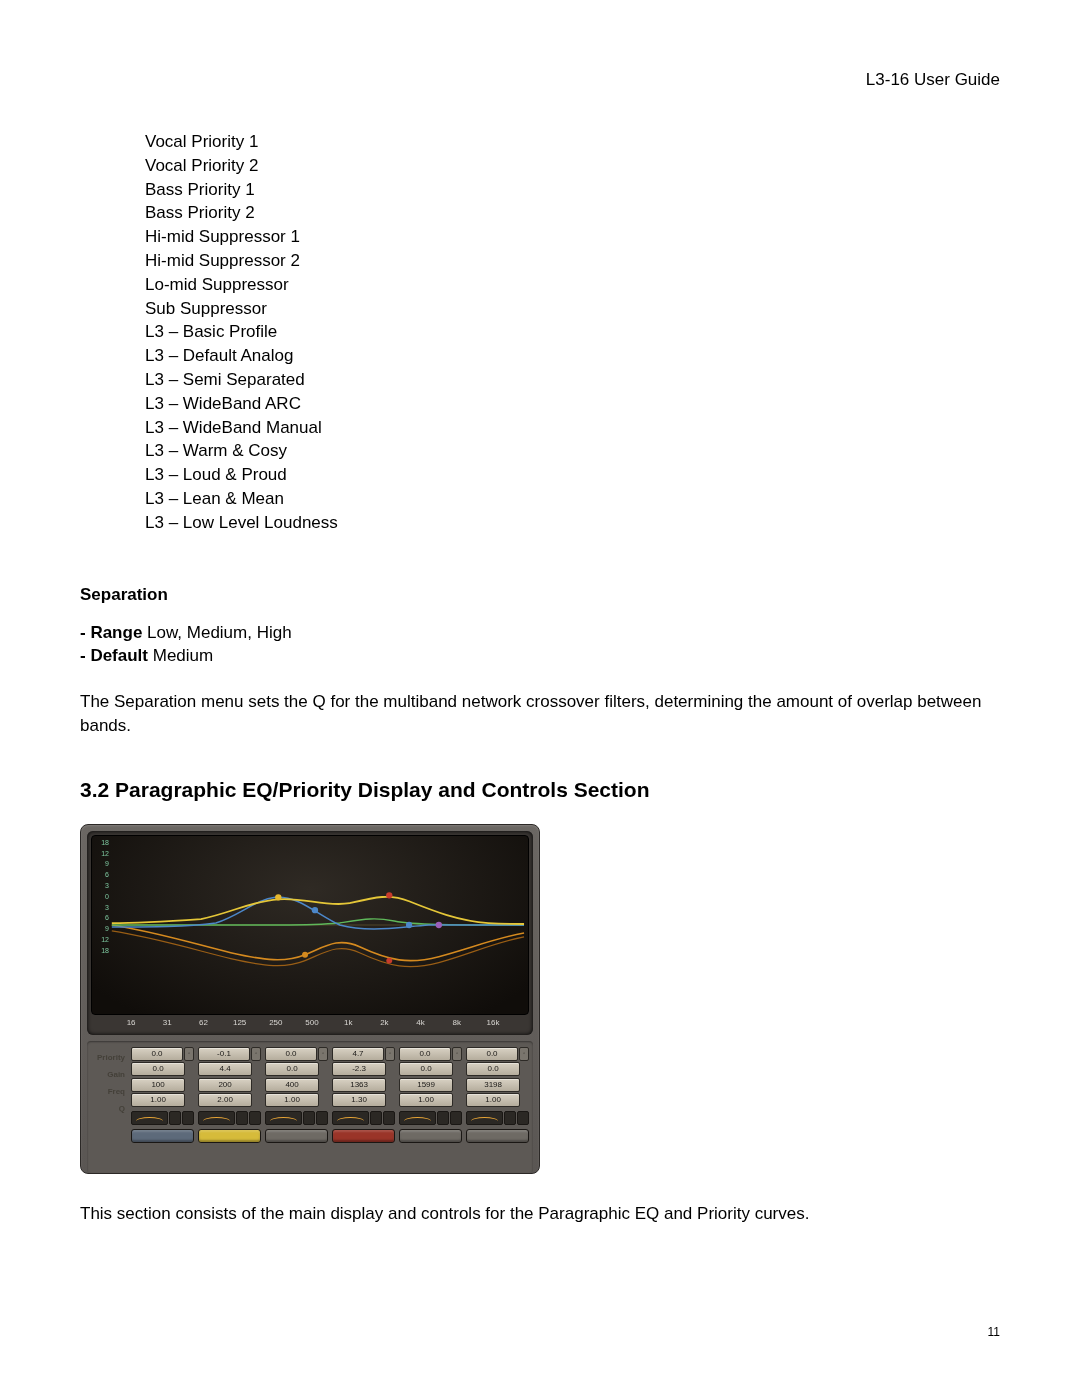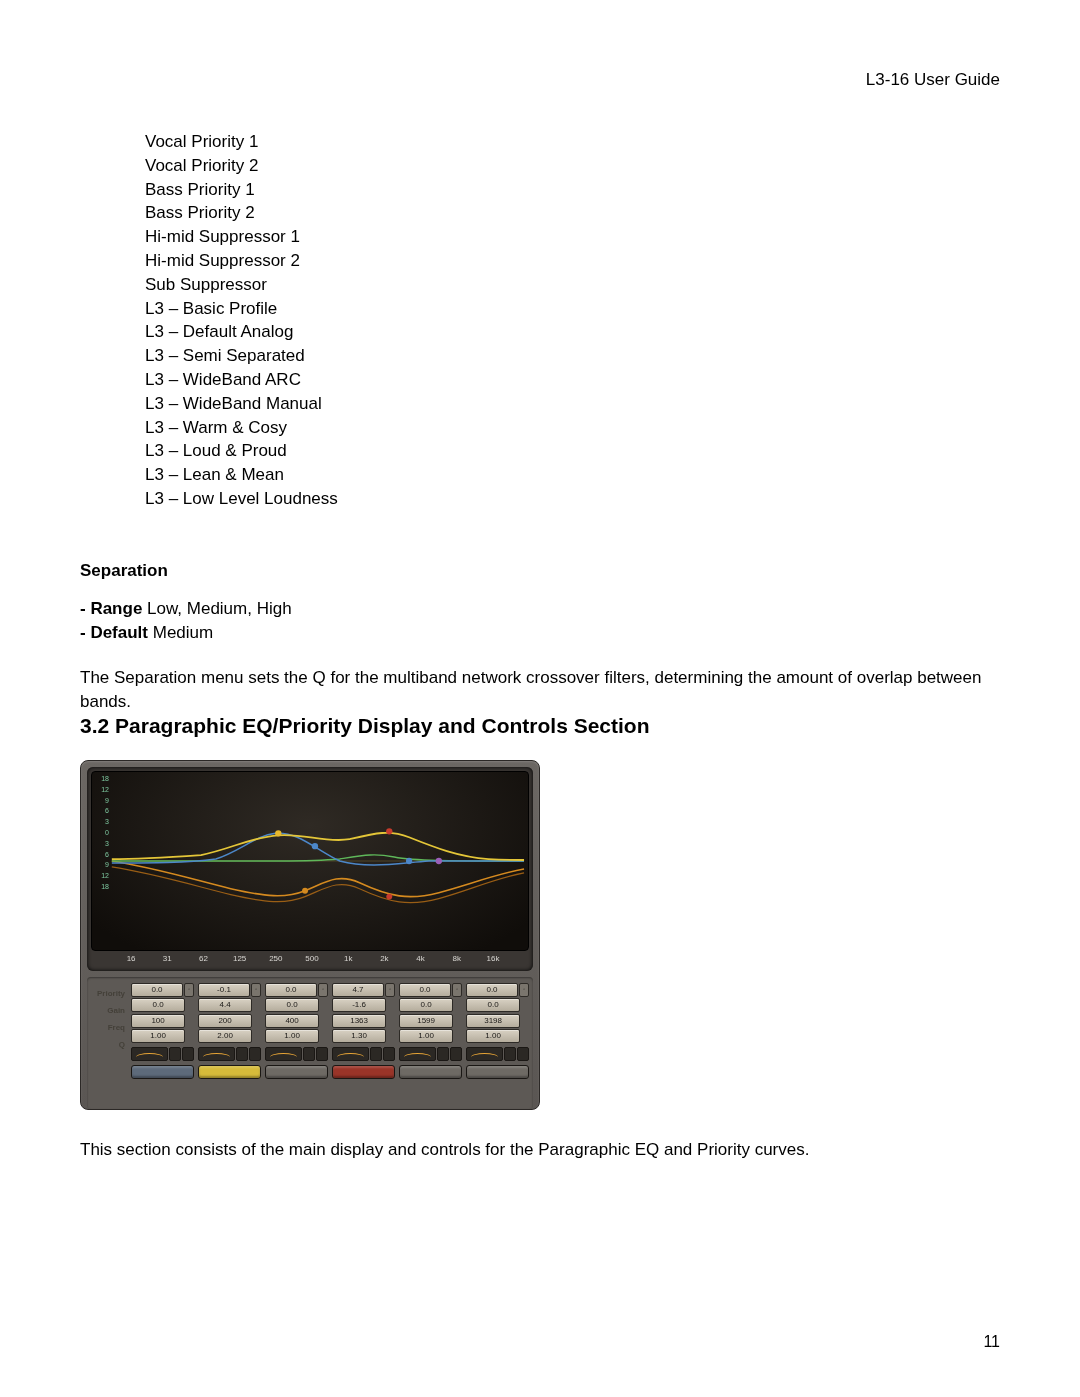--- a/index.html
+++ b/index.html
@@ -17,21 +17,21 @@
       text-align: right;
       font-size: 17px;
       margin-bottom: 40px;
     }
     .preset-list { margin-left: 65px; line-height: 1.4; }
     .separation-block { margin-top: 50px; }
     .sep-heading { font-weight: bold; font-size: 17px; margin-bottom: 16px; }
     .sep-line { font-size: 17px; line-height: 1.4; }
     .sep-label { font-weight: bold; }
     .sep-desc { margin-top: 22px; line-height: 1.4; }
-    .section-heading { font-weight: bold; font-size: 21px; margin-bottom: 22px; }
+    .section-heading { font-weight: bold; font-size: 21px; margin-top: 40px; margin-bottom: 22px; }
     .plugin {
       width: 460px;
       height: 350px;
       background: linear-gradient(#6b6763, #5a5653);
       border: 1px solid #2b2826;
       border-radius: 8px;
       padding: 6px;
       position: relative;
       box-shadow: inset 0 1px 2px rgba(255,255,255,.15);
     }
@@ -137,34 +137,35 @@
       border: 1px solid #1a1714;
       border-radius: 3px;
       background: #6e6a64;
       box-shadow: inset 0 2px 2px rgba(255,255,255,.15), inset 0 -2px 2px rgba(0,0,0,.3);
     }
     .btn-blue   { background: #5d6a7a !important; }
     .btn-yellow { background: #d6bb3a !important; }
     .btn-gray   { background: #6e6a64 !important; }
     .btn-red    { background: #9a3428 !important; }
     .caption { margin-top: 28px; line-height: 1.4; }
-    .pagenum { position: absolute; right: 80px; bottom: 46px; font-size: 16px; }
+    .pagenum { position: absolute; right: 80px; bottom: 58px; font-size: 12px; }
   </style>
 </head>
 <body>
 
 <div class="header-title">L3-16 User Guide</div>
 
 <div class="preset-list">
   <div>Vocal Priority 1</div>
   <div>Vocal Priority 2</div>
   <div>Bass Priority 1</div>
   <div>Bass Priority 2</div>
   <div>Hi-mid Suppressor 1</div>
   <div>Hi-mid Suppressor 2</div>
+  <div>Lo-mid Suppressor</div>
   <div>Sub Suppressor</div>
   <div>L3 – Basic Profile</div>
   <div>L3 – Default Analog</div>
   <div>L3 – Semi Separated</div>
   <div>L3 – WideBand ARC</div>
   <div>L3 – WideBand Manual</div>
   <div>L3 – Warm &amp; Cosy</div>
   <div>L3 – Loud &amp; Proud</div>
   <div>L3 – Lean &amp; Mean</div>
   <div>L3 – Low Level Loudness</div>
@@ -289,21 +290,21 @@
         <div class="wave-btn mini-sq"></div>
       </div>
       <div class="bottom-btn btn-gray"></div>
     </div>
 
     <div class="band-col">
       <div class="readout-with-btn">
         <div class="readout">4.7</div>
         <div class="tiny-btn">◦</div>
       </div>
-      <div class="readout narrow">-1.6</div>
+      <div class="readout narrow">-2.3</div>
       <div class="readout narrow">1363</div>
       <div class="readout narrow">1.30</div>
       <div class="wave-btn-row">
         <div class="wave-btn on"></div>
         <div class="wave-btn mini-sq"></div>
         <div class="wave-btn mini-sq"></div>
       </div>
       <div class="bottom-btn btn-red"></div>
     </div>
 

